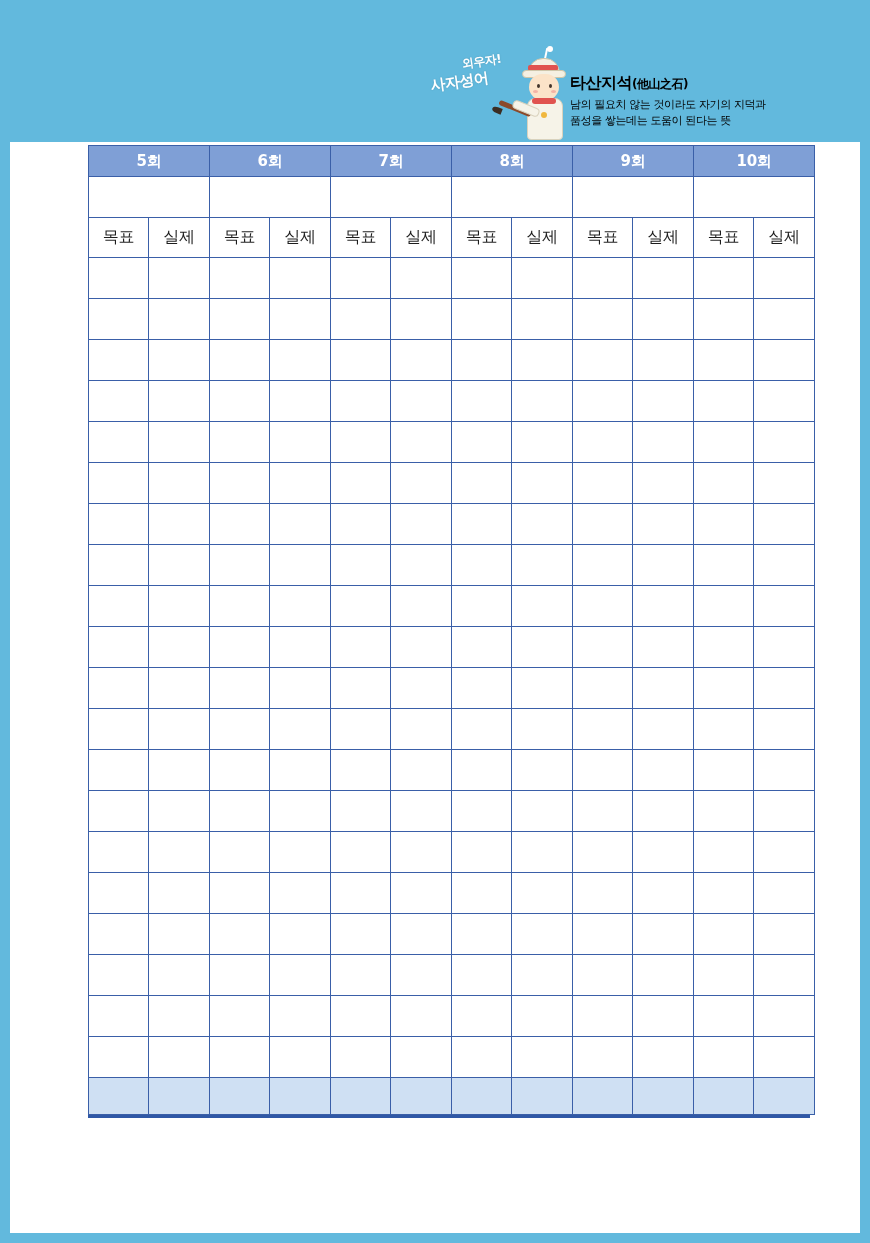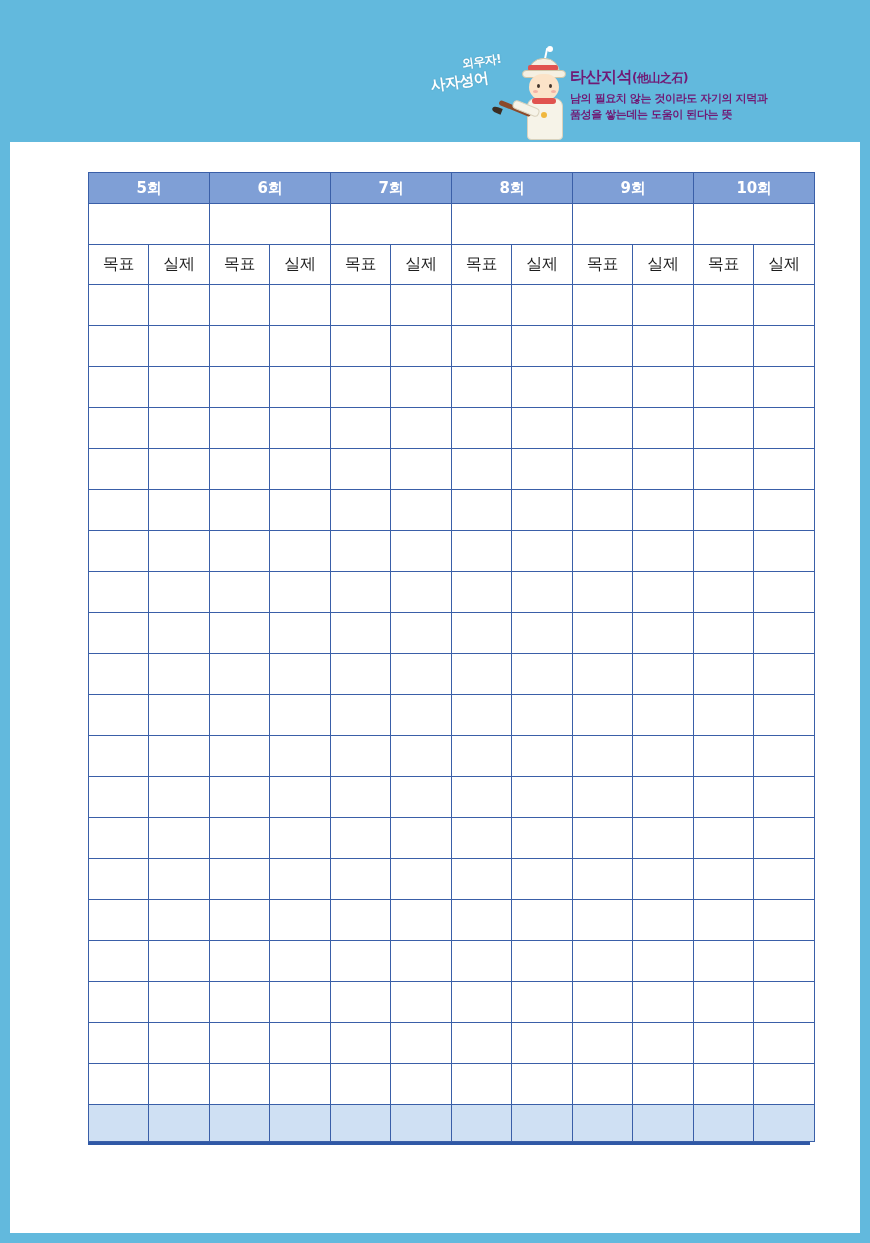--- a/index.html
+++ b/index.html
@@ -174,47 +174,47 @@
   .m-button {
     position: absolute; left: 27px; top: 64px;
     width: 6px; height: 6px;
     border-radius: 50%;
     background: #f0b73e;
   }
 
   .idiom-block {
     position: absolute;
     left: 140px;
-    top: 20px;
+    top: 26px;
     width: 280px;
-    color: #701a75;
+    color: #000000;
   }
   .idiom-title {
     font-size: 16px;
     font-weight: bold;
     letter-spacing: -0.5px;
     line-height: 1.1;
     margin-bottom: 5px;
   }
   .idiom-title .hanja {
     font-size: 12px;
     font-weight: bold;
   }
   .idiom-desc {
     font-size: 11px;
     line-height: 1.5;
     letter-spacing: -0.4px;
-    font-weight: bold;
+    font-weight: normal;
   }
 
   
   .table-wrap {
     position: absolute;
     left: 88px;
-    top: 172px;
+    top: 145px;
     width: 722px;
   }
   table.plan {
     border-collapse: collapse;
     table-layout: fixed;
     width: 722px;
   }
   table.plan td {
     border: 1px solid #3a5fa8;
     padding: 0;

